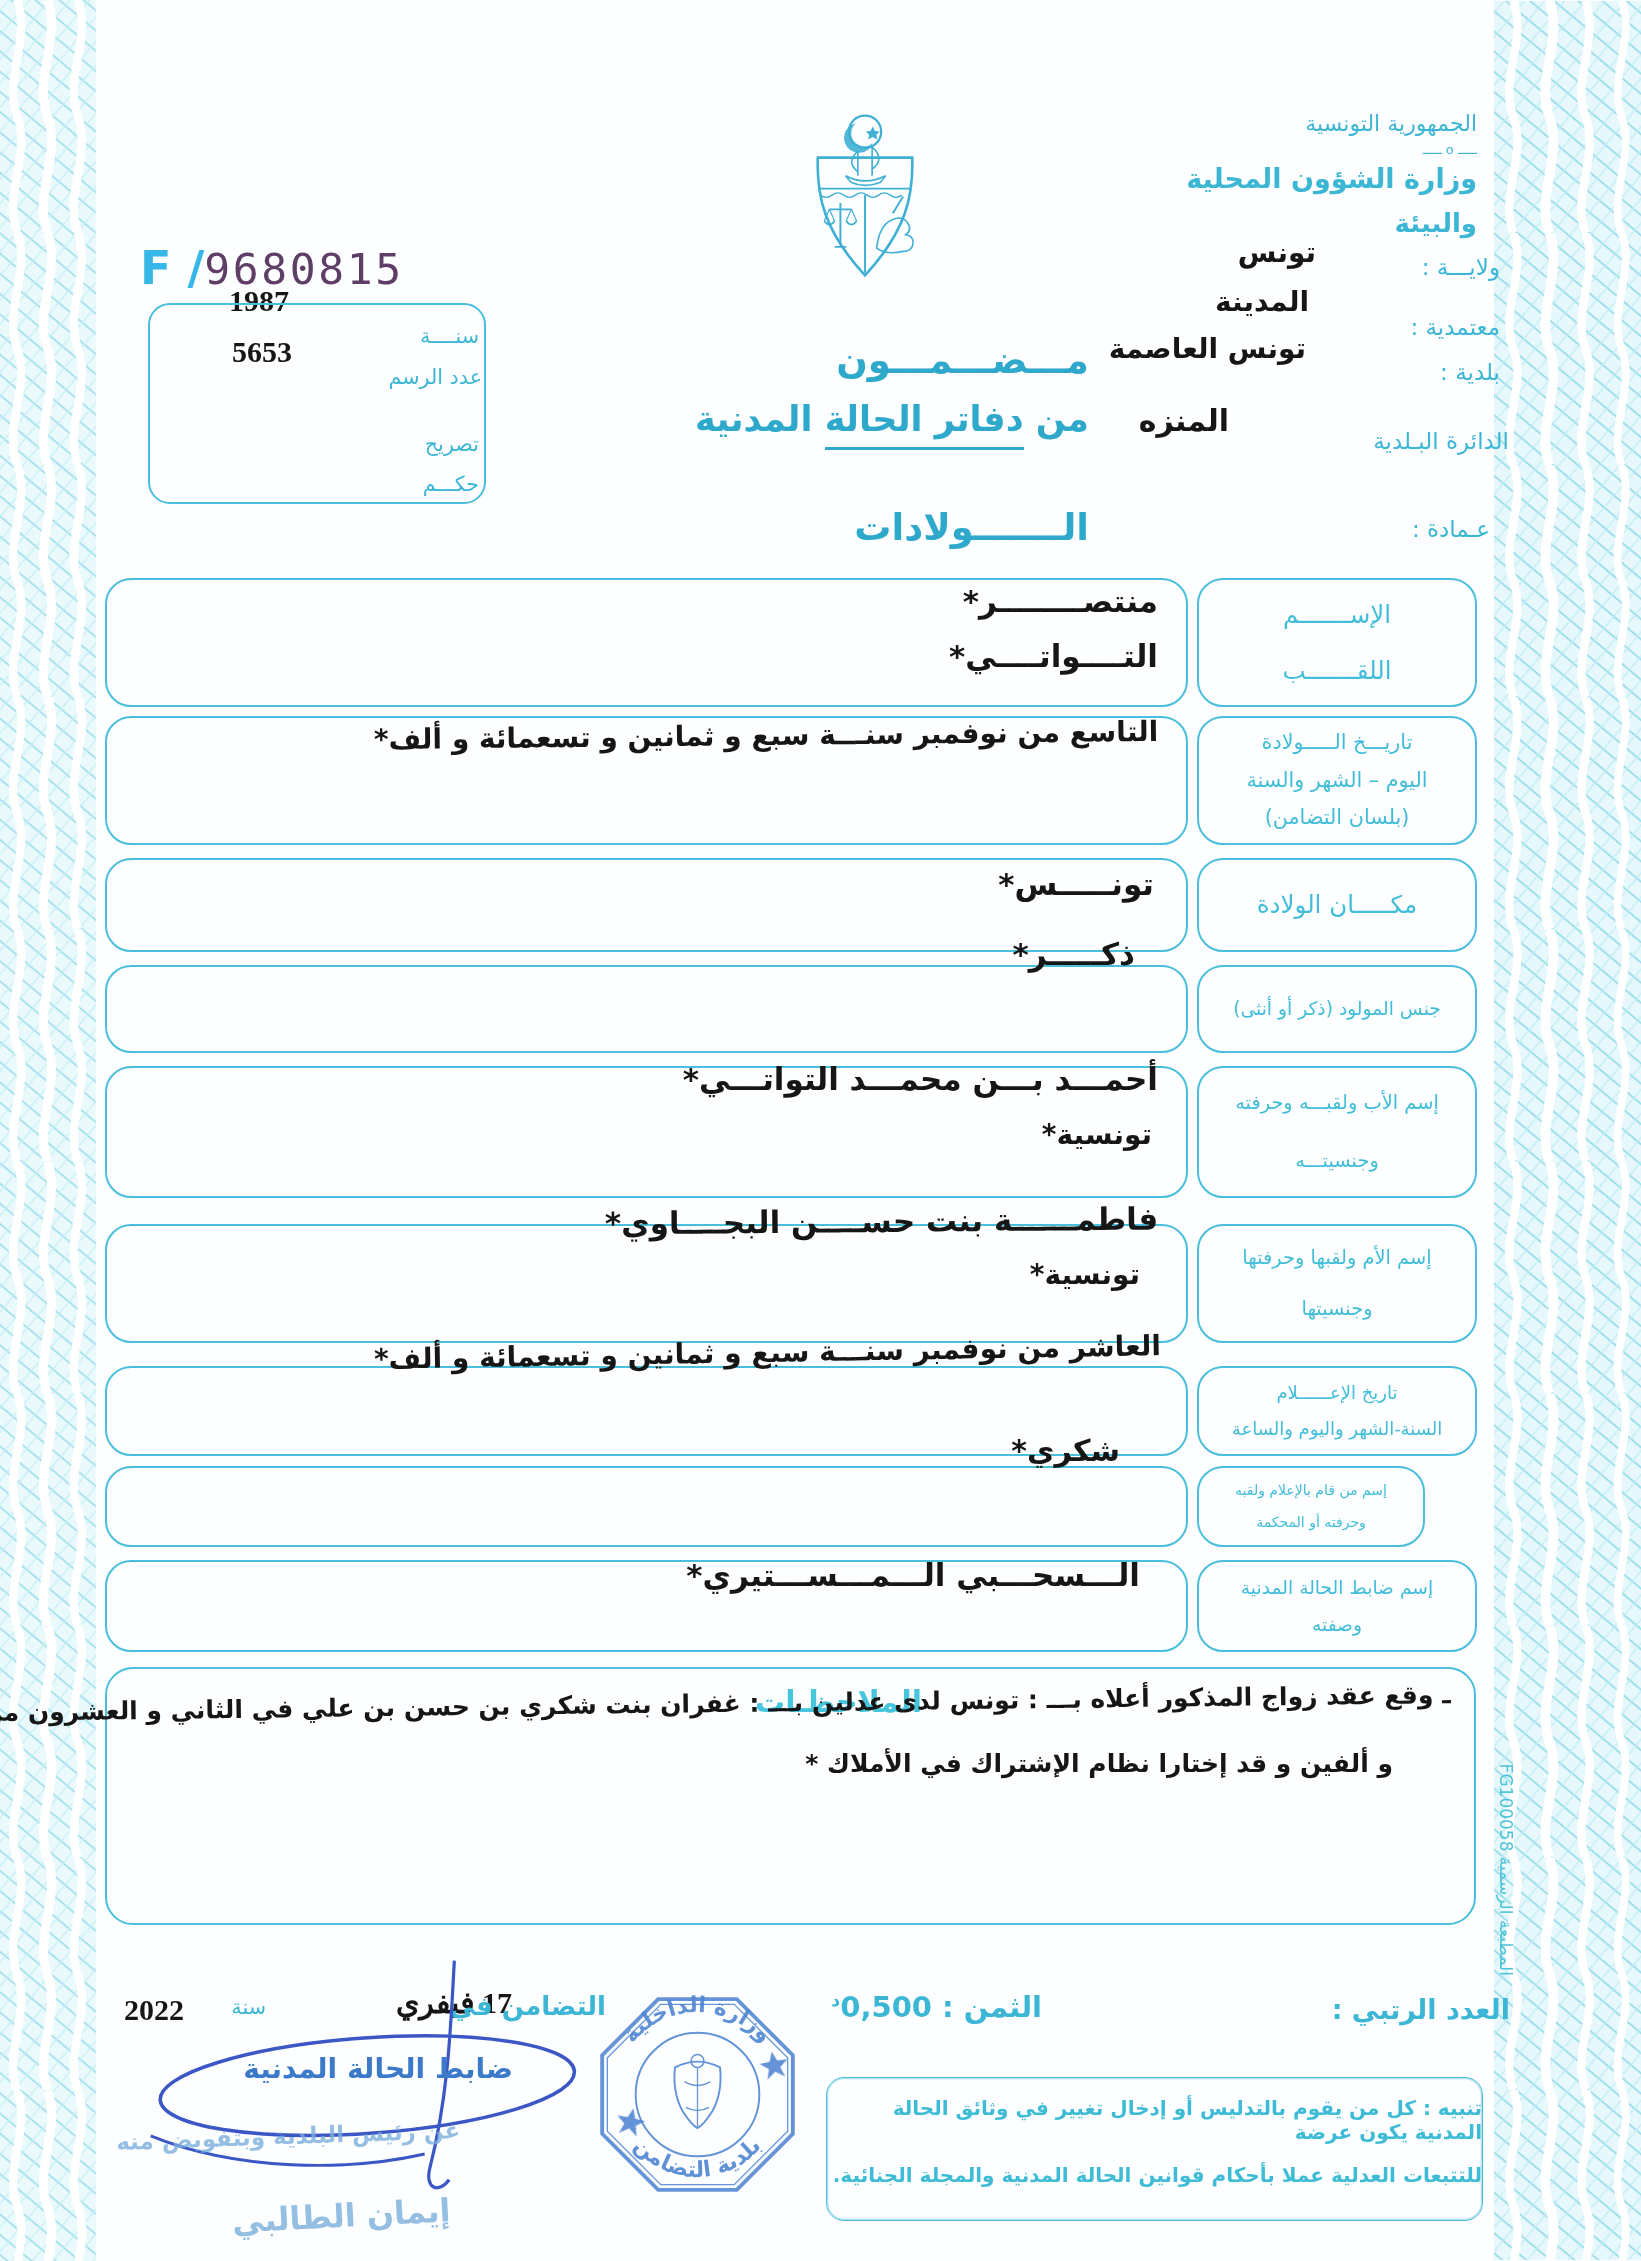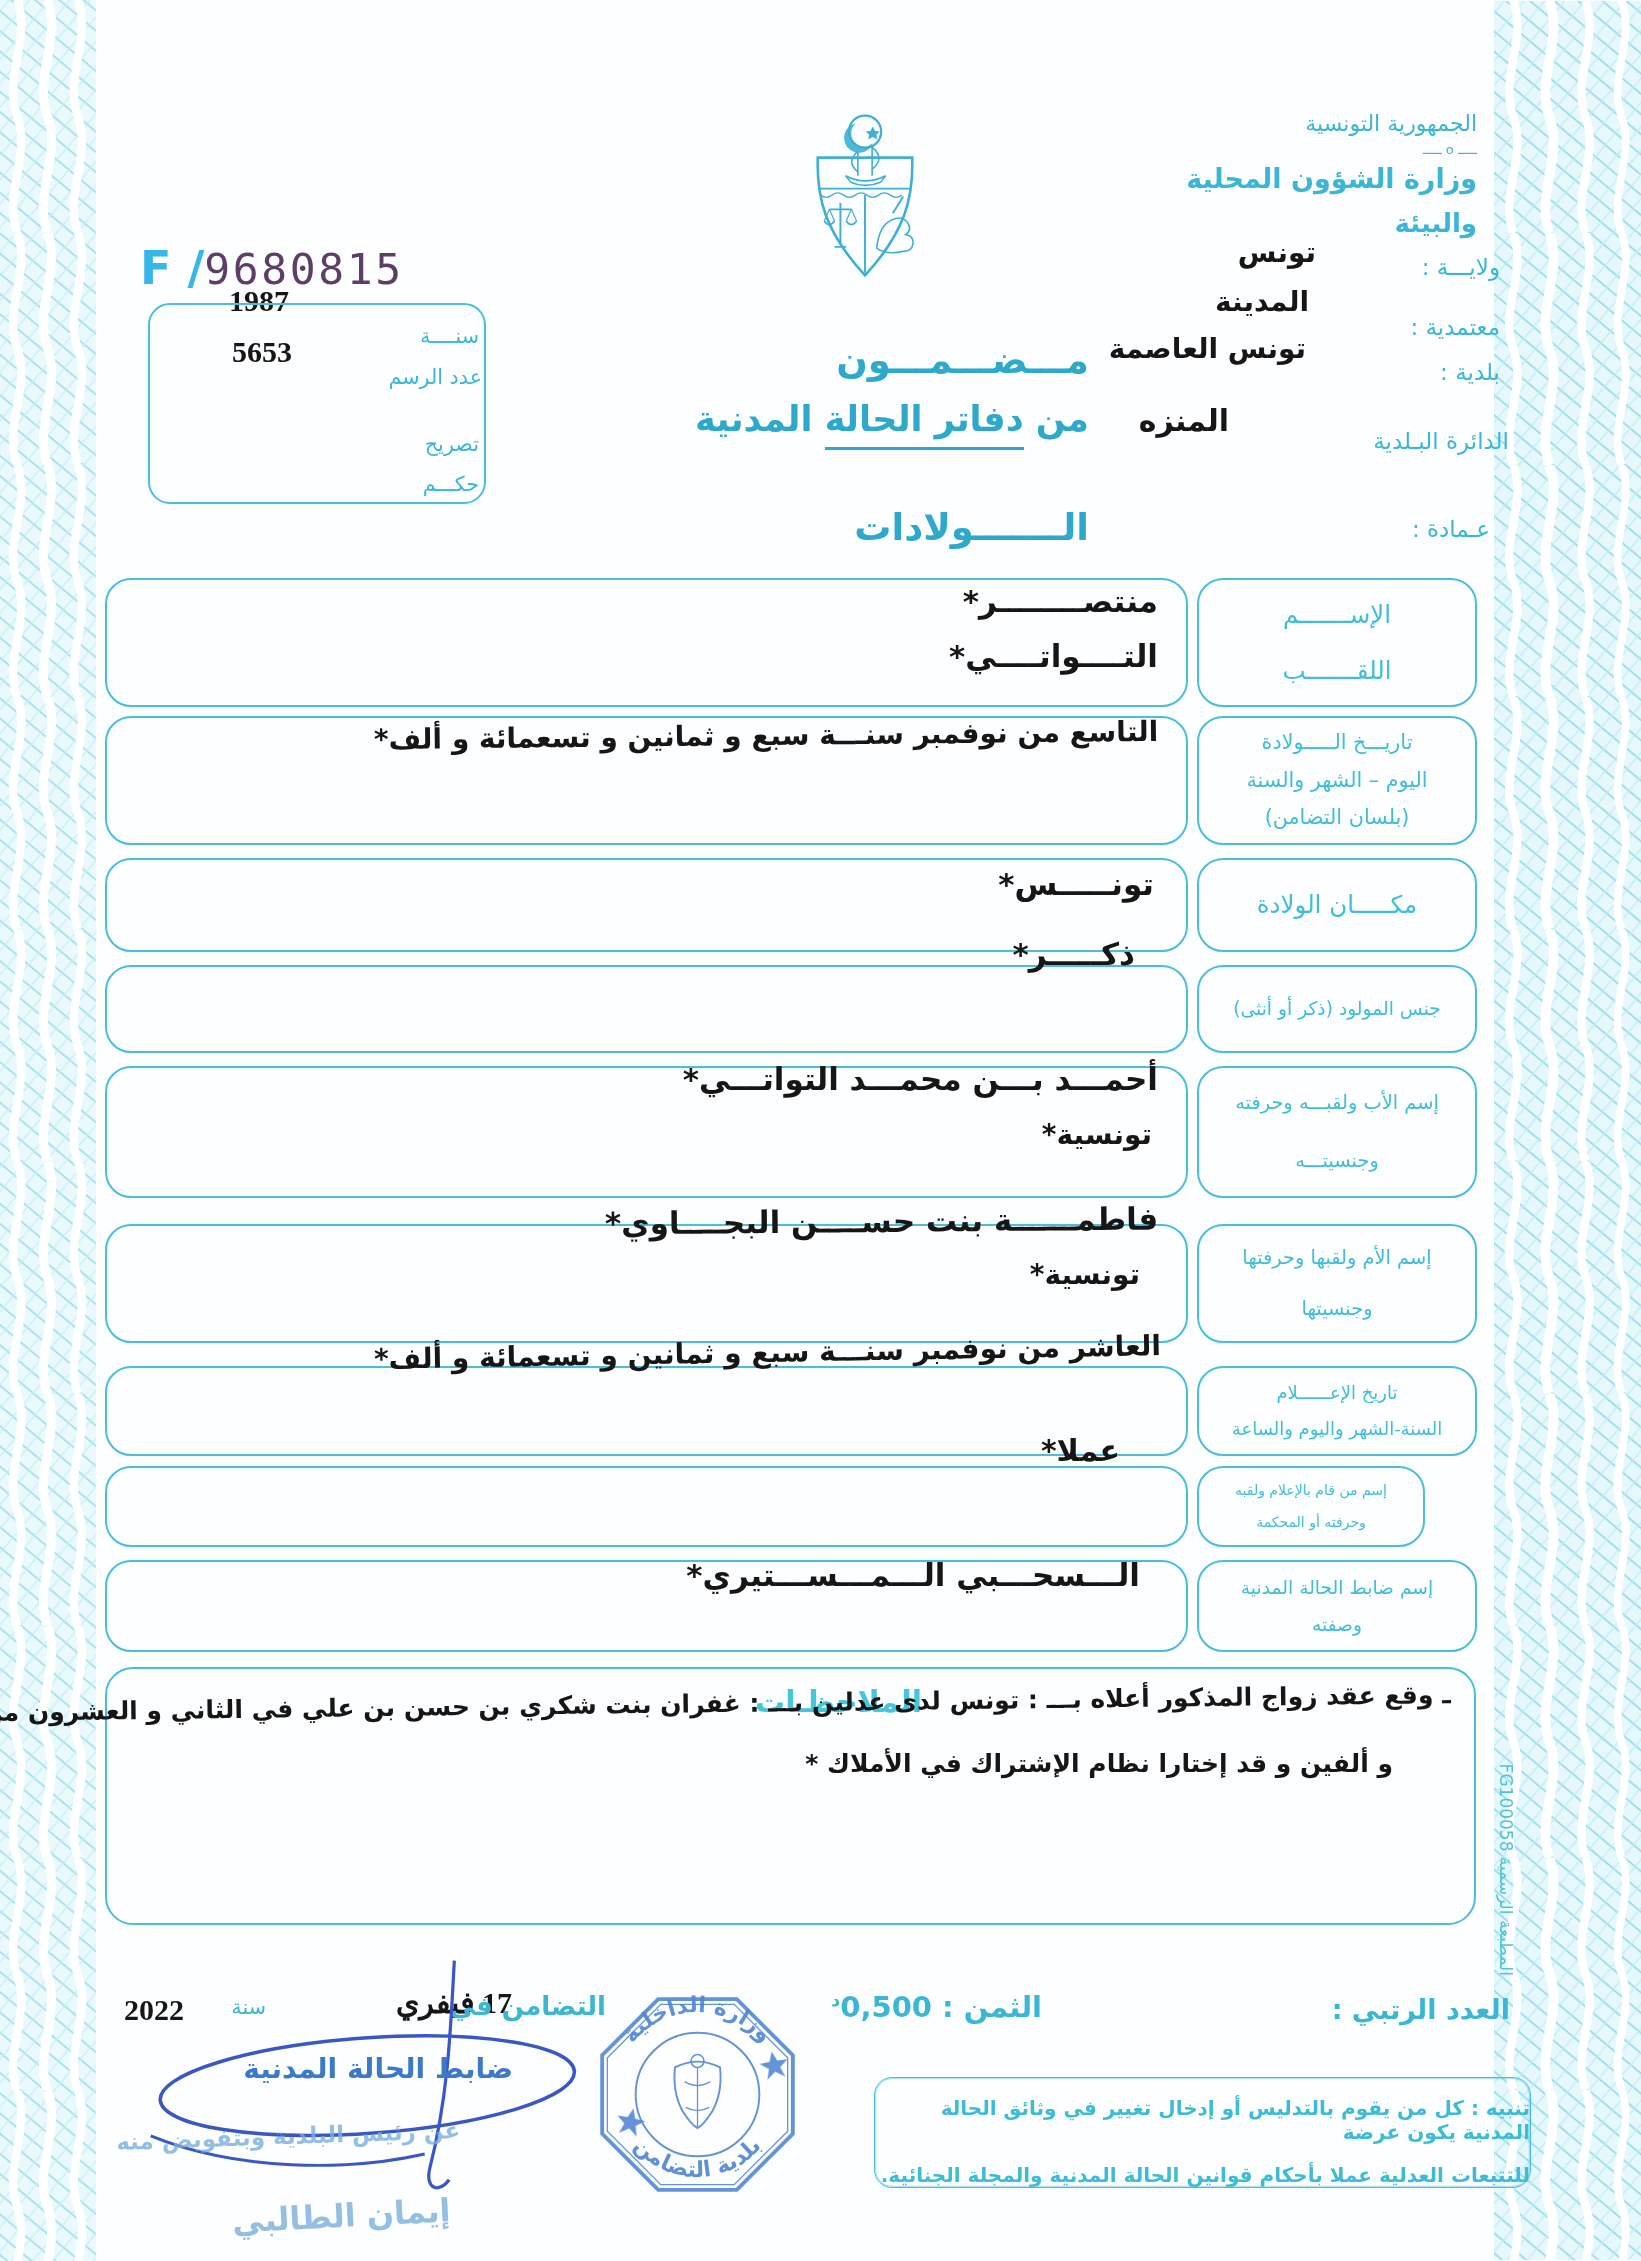--- a/index.html
+++ b/index.html
@@ -174,41 +174,41 @@
   <div class="abs val" style="right:483px;top:583px;font-size:31px">منتصــــــــر*</div>
   <div class="abs val" style="right:483px;top:638px;font-size:31px">التــــواتــــي*</div>
   <div class="abs val" style="right:483px;top:719px;font-size:28px;transform:rotate(-0.6deg)">التاسع من نوفمبر سنـــة سبع و ثمانين و تسعمائة و ألف*</div>
   <div class="abs val" style="right:487px;top:866px;font-size:31px">تونـــــس*</div>
   <div class="abs val" style="right:506px;top:936px;font-size:31px">ذكـــــر*</div>
   <div class="abs val" style="right:483px;top:1061px;font-size:31px">أحمـــد بـــن محمـــد التواتـــي*</div>
   <div class="abs val" style="right:489px;top:1118px;font-size:28px">تونسية*</div>
   <div class="abs val" style="right:483px;top:1203px;font-size:31px;transform:rotate(-0.5deg)">فاطمــــــة بنت حســــن البجــــاوي*</div>
   <div class="abs val" style="right:501px;top:1258px;font-size:28px">تونسية*</div>
   <div class="abs val" style="right:480px;top:1336px;font-size:28px;transform:rotate(-1deg)">العاشر من نوفمبر سنـــة سبع و ثمانين و تسعمائة و ألف*</div>
-  <div class="abs val" style="right:521px;top:1433px;font-size:30px">عملا*</div>
+  <div class="abs val" style="right:521px;top:1433px;font-size:30px">شكري*</div>
   <div class="abs val" style="right:501px;top:1557px;font-size:31px">الـــسحـــبي الـــمـــســـتيري*</div>
 
   <div class="fbox" style="left:106px;top:1667px;width:1371px;height:258px;border-radius:28px"></div>
   <div class="abs" style="right:719px;top:1684px;font-size:30px;color:#45c6dc;font-weight:bold;z-index:1">الملاحظـات</div>
   <div class="abs val" style="right:190px;top:1691px;font-size:25px;transform:rotate(-0.7deg);z-index:2">ـ وقع عقد زواج المذكور أعلاه بـــ : تونس لدى عدلين بـــ : غفران بنت شكري بن حسن بن علي في الثاني و العشرون من جوان سنـــة ثمانية عشرة</div>
   <div class="abs val" style="right:248px;top:1749px;font-size:25px;z-index:2">و ألفين  و قد إختارا نظام الإشتراك في الأملاك *</div>
 
   <div class="abs" style="left:1517px;top:1769px;width:207px;transform:rotate(90deg);transform-origin:left top;font-size:17px;color:#4cc3d8">المطبعة الرسمية FG100058</div>
 
   <div class="abs serif val" style="right:1457px;top:1993px;font-size:30px">2022</div>
   <div class="abs cy" style="right:1375px;top:1995px;font-size:20.7px">سنة</div>
   <div class="abs serif val" style="right:1129px;top:1985px;font-size:30px">17 فيفري</div>
   <div class="abs cy" style="right:1035px;top:1991px;font-size:26px;font-weight:bold">التضامن في</div>
 
   <div class="abs cy" style="right:131px;top:1994px;font-size:27px;font-weight:bold">العدد الرتبي :</div>
   <div class="abs cy" style="right:599px;top:1990px;font-size:29px;font-weight:bold">
     <span>الثمن : 0,500</span><sup>د</sup>
   </div>
 
-  <div class="fbox" style="left:875px;top:2077px;width:657px;height:111px;border-radius:18px;border-width:1.9px;box-shadow:inset 0 0 0 1.3px rgba(79,195,218,.45)">
+  <div class="fbox" style="left:827px;top:2077px;width:657px;height:144px;border-radius:18px;border-width:1.9px;box-shadow:inset 0 0 0 1.3px rgba(79,195,218,.45)">
     <div class="warn ctr" style="margin-top:18px;font-size:20px">تنبيه : كل من يقوم بالتدليس أو إدخال تغيير في وثائق الحالة المدنية يكون عرضة</div>
     <div class="warn ctr" style="margin-top:19.4px;font-size:20px">للتتبعات العدلية عملا بأحكام قوانين الحالة المدنية والمجلة الجنائية.</div>
   </div>
 
   <svg class="abs" style="left:589px;top:1985px" width="219" height="219" viewBox="0 0 340 340">
     <g stroke="#4f86d2" fill="none" opacity=".88">
       <path d="M318 231 L231 318 L109 318 L22 231 L22 109 L109 22 L231 22 L318 109 Z" stroke-width="6"></path>
       <path d="M310 227 L227 310 L113 310 L30 227 L30 113 L113 30 L227 30 L310 113 Z" stroke-width="2"></path>
       <circle cx="170" cy="170" r="96" stroke-width="3"></circle>
 

